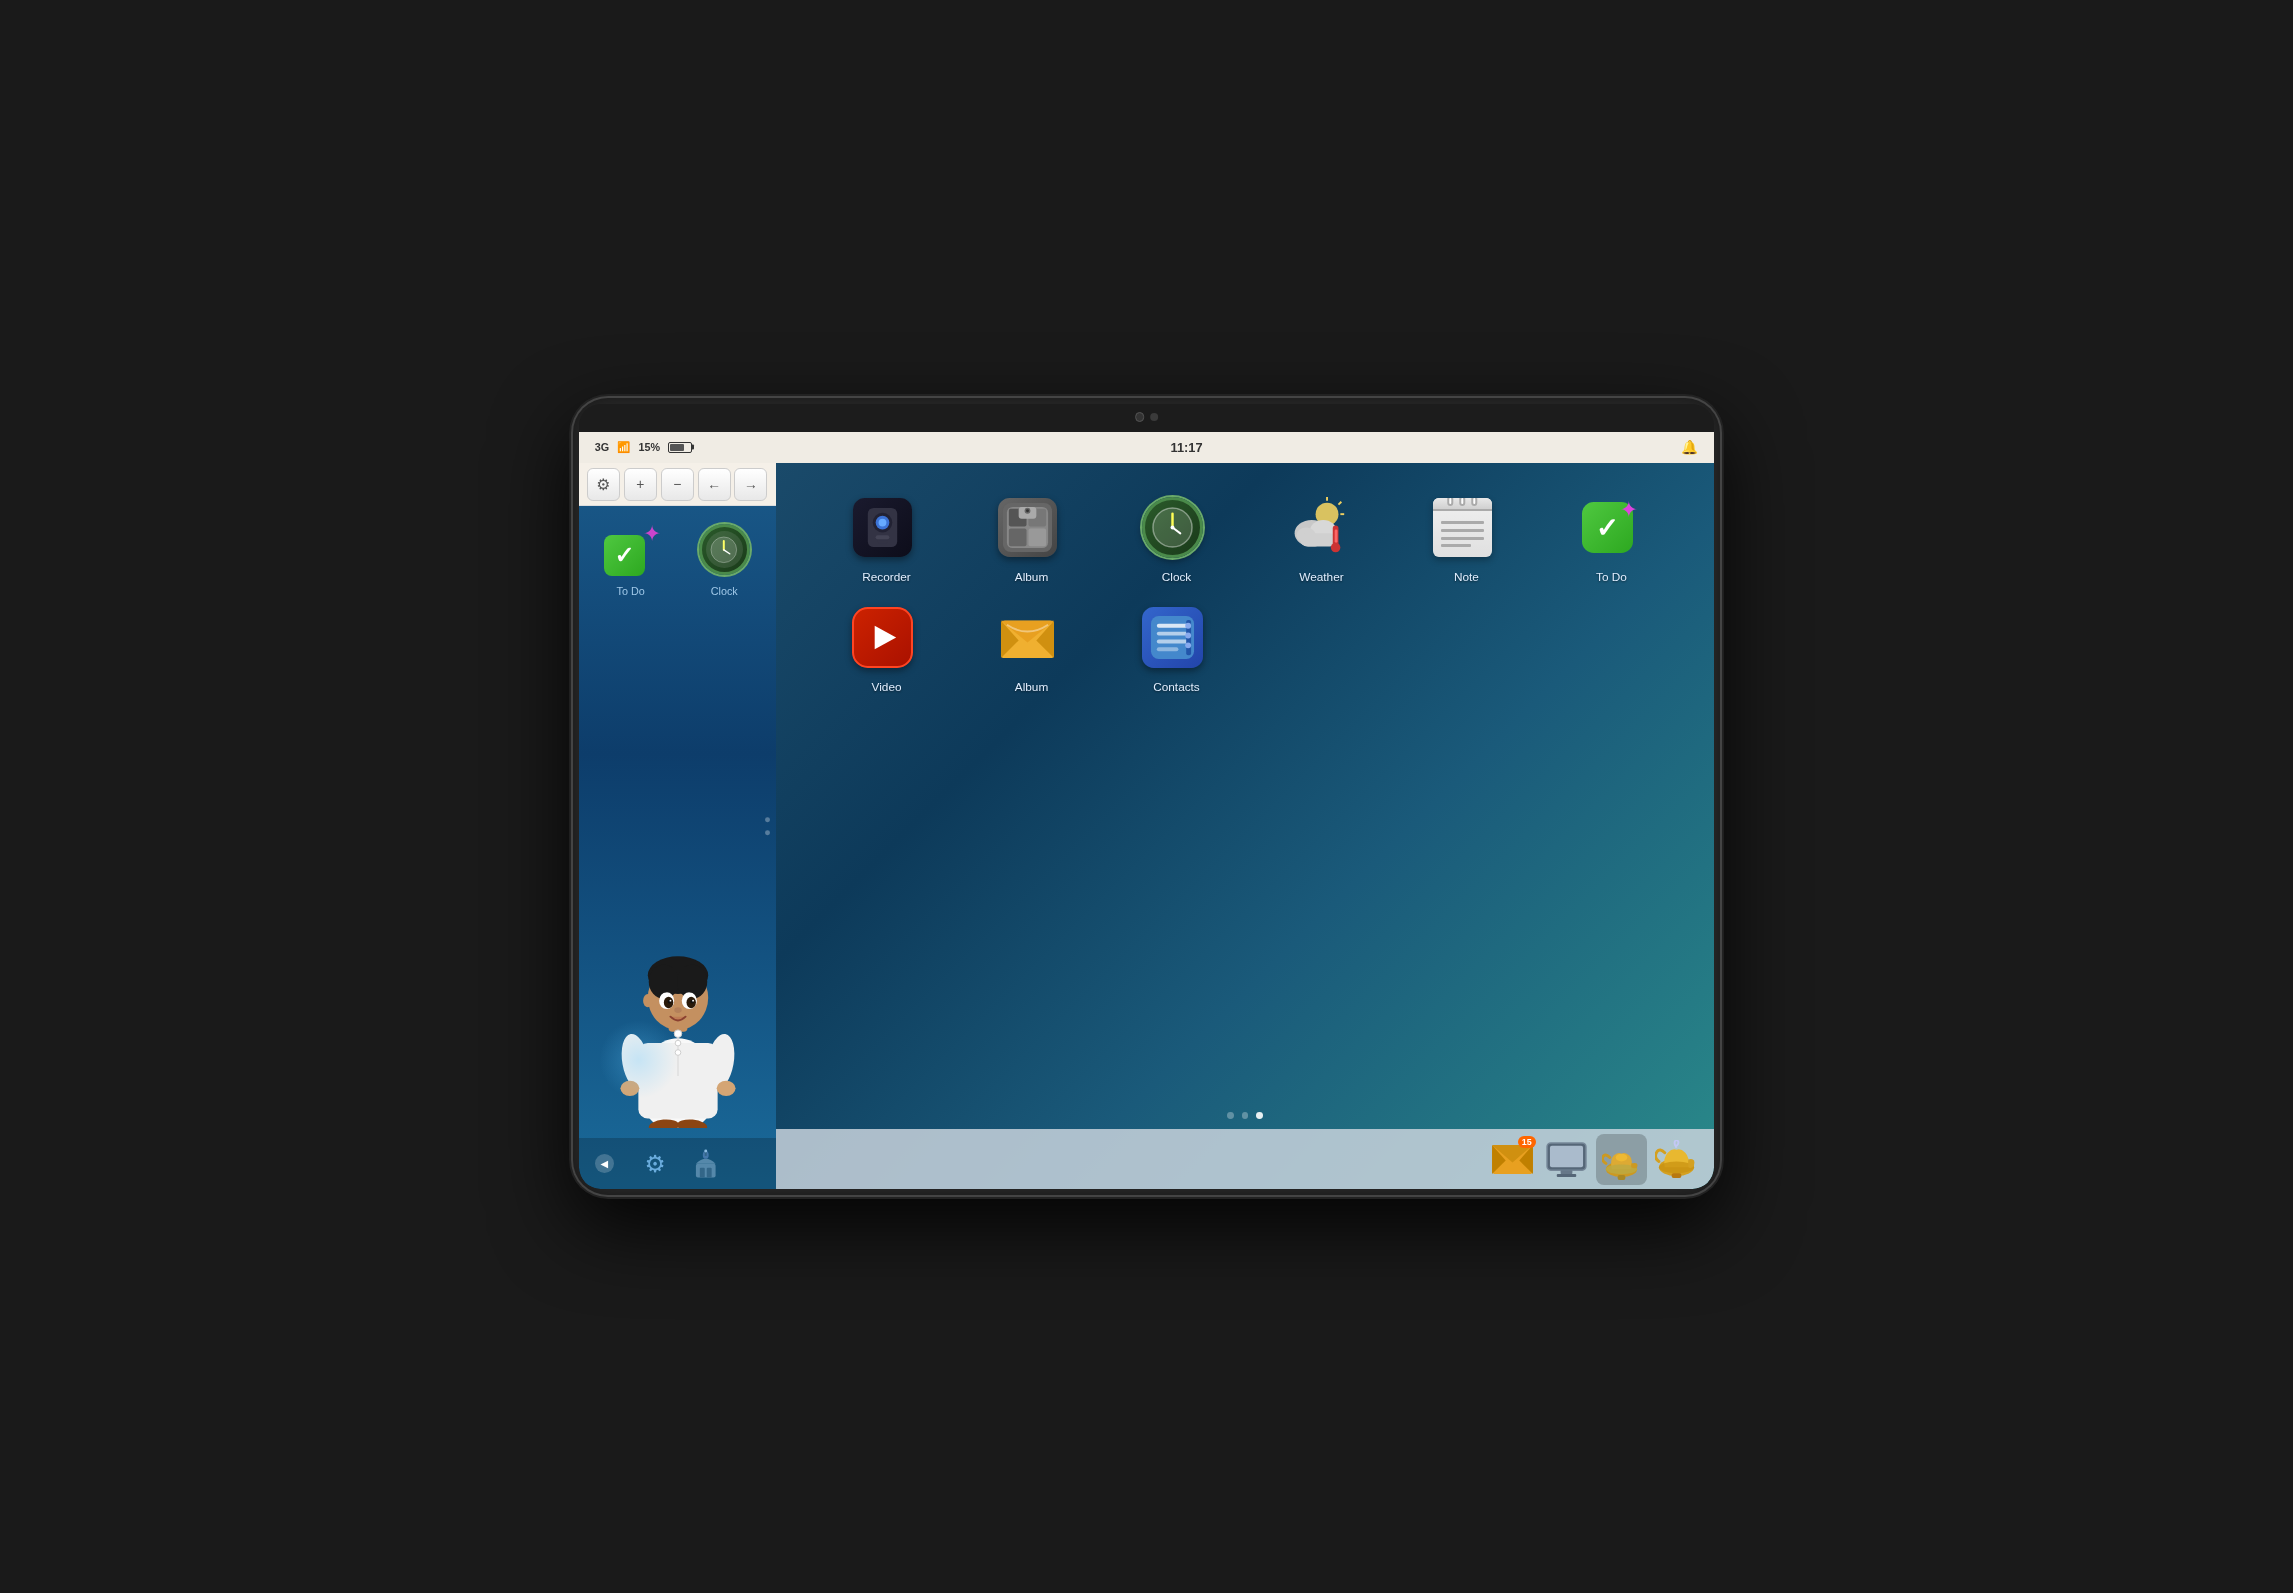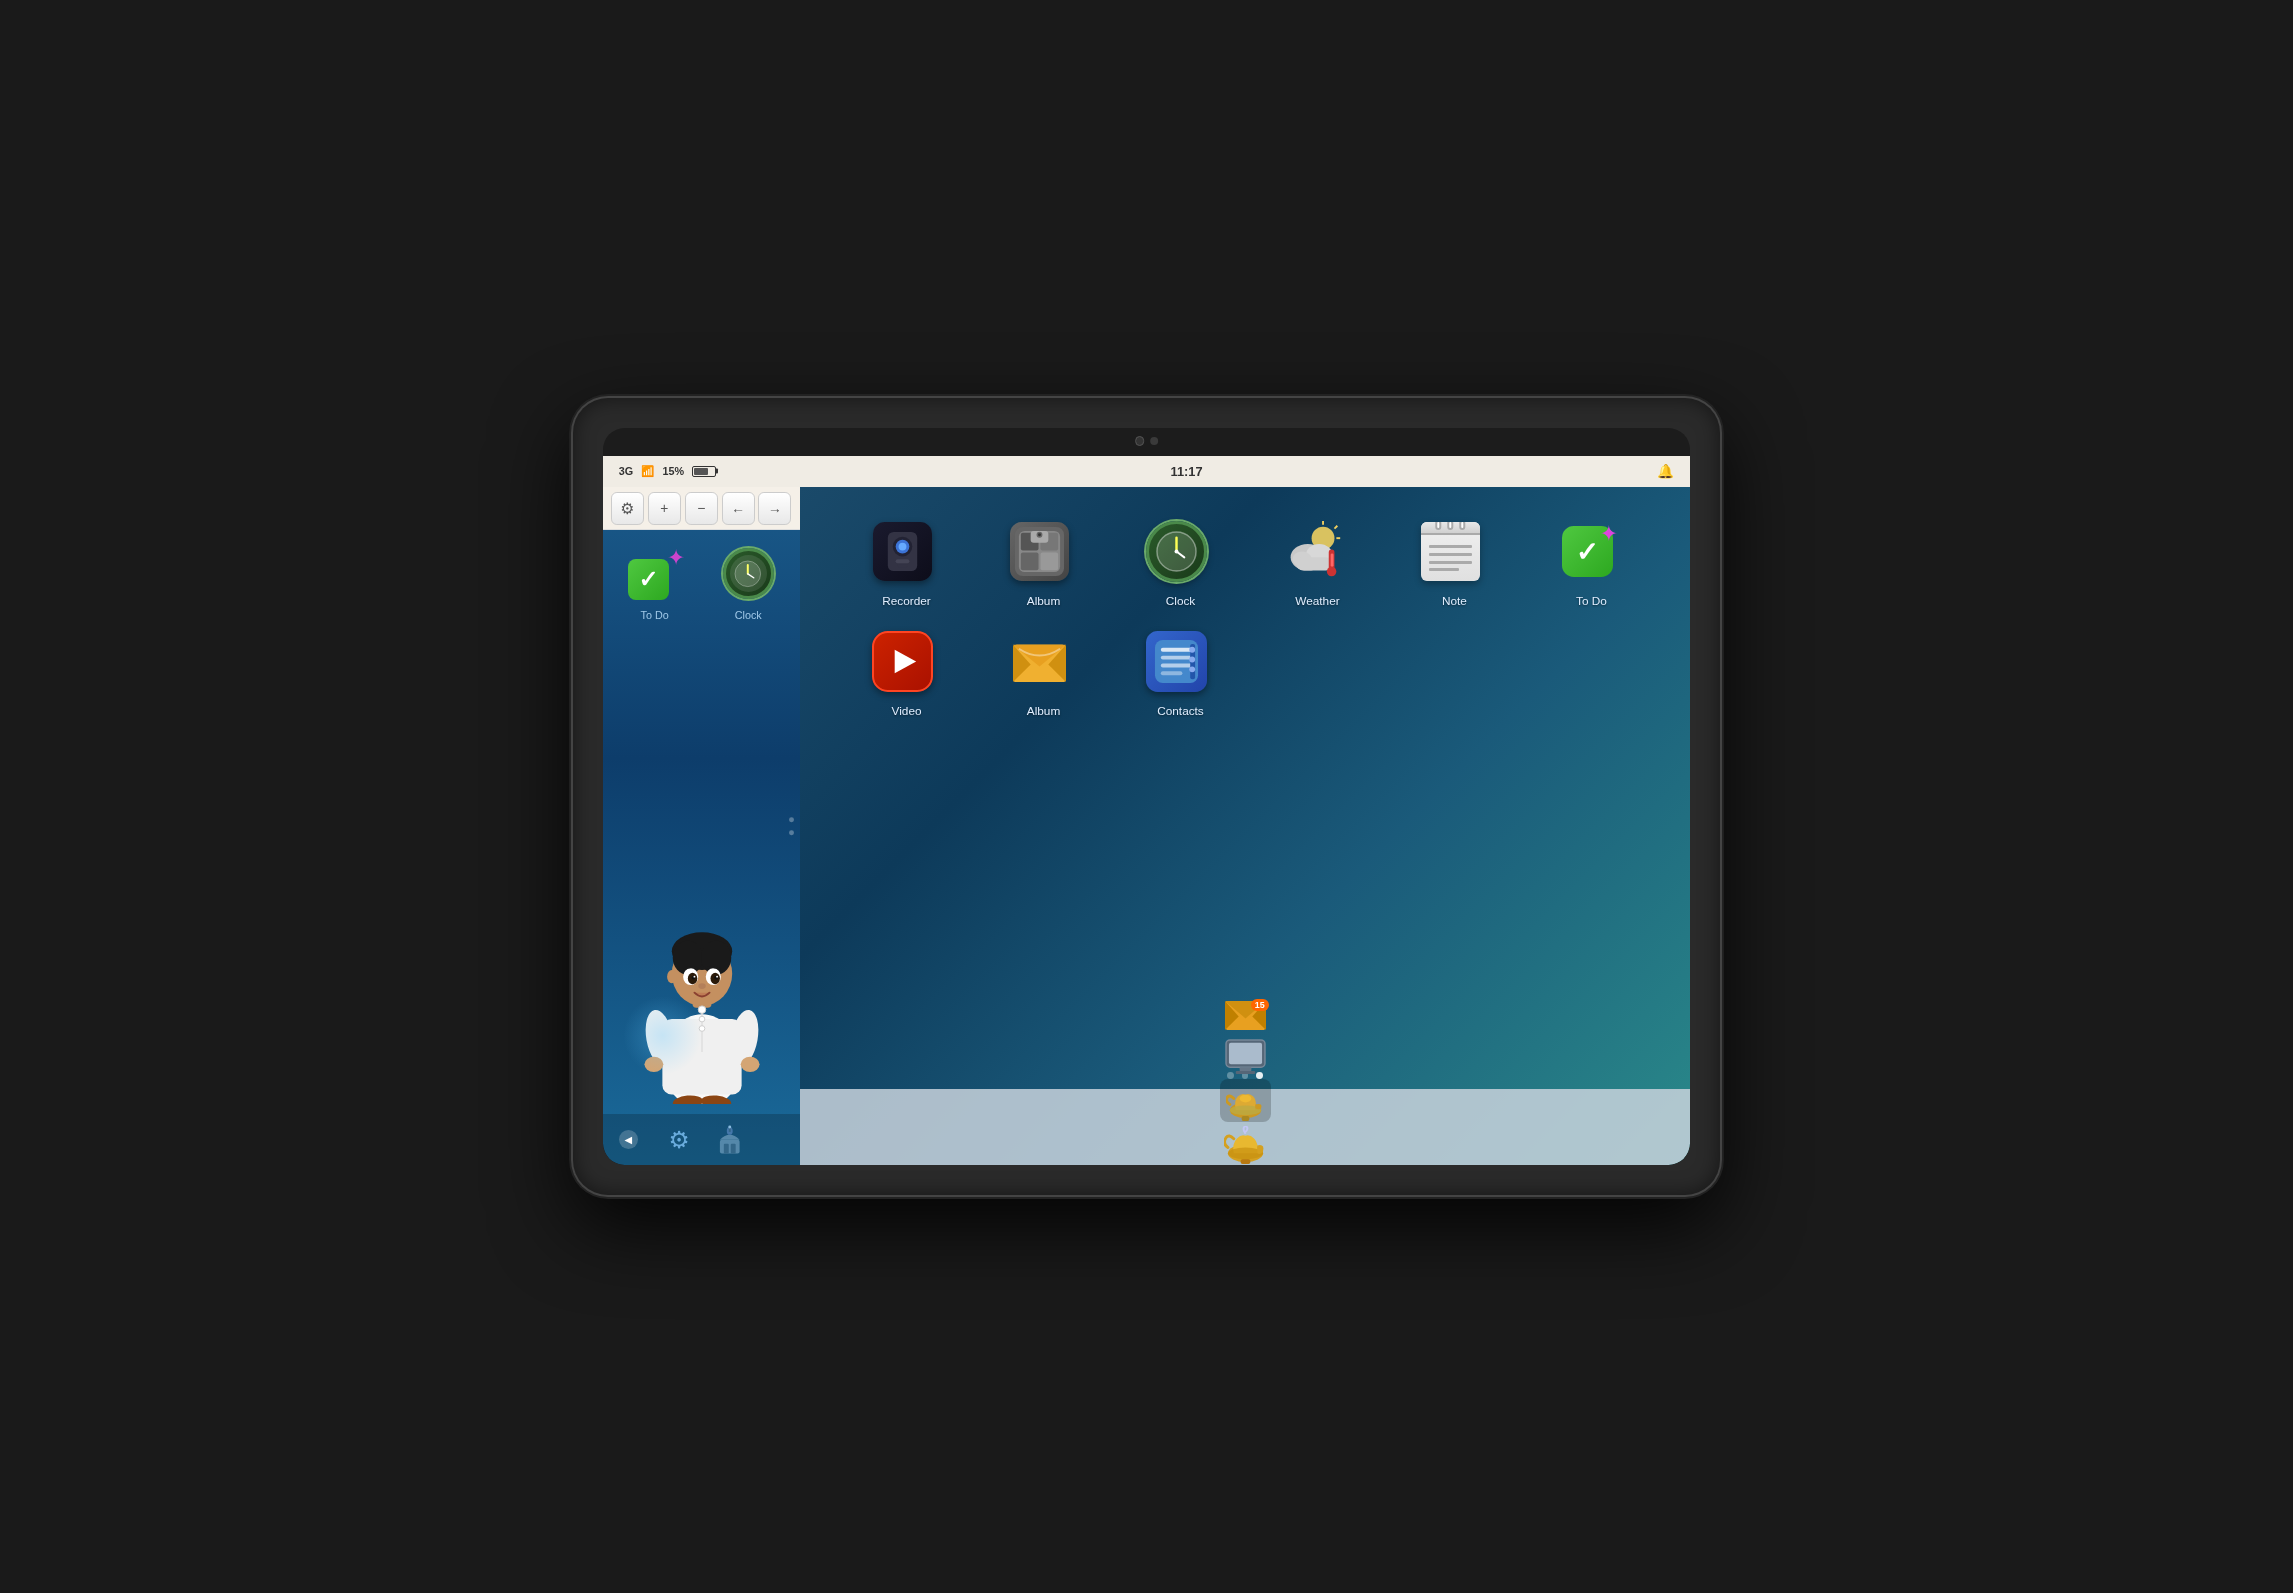--- a/index.html
+++ b/index.html
@@ -11,21 +11,21 @@
       justify-content: center;
       min-height: 100vh;
       font-family: -apple-system, BlinkMacSystemFont, 'Helvetica Neue', Arial, sans-serif;
     }
 
     .tablet-frame {
       width: 1147px;
       height: 797px;
       background: #2a2a2a;
       border-radius: 35px;
-      padding: 30px;
+      padding: 6px;
       box-shadow:
         0 0 0 2px #444,
         0 0 0 3.9px #222,
         0 29.6px 79px rgba(0,0,0,0.9),
         inset 0 0 19.7px rgba(0,0,0,0.5);
       position: relative;
     }
 
     .tablet-inner {
       width: 100%;
@@ -535,27 +535,26 @@
       background: rgba(255,255,255,0.3);
     }
 
     .page-dot.active {
       background: rgba(255,255,255,0.9);
     }
 
     
     .bottom-dock {
       background: rgba(200,210,220,0.85);
-      height: 76px;
+      height: 60px;
       display: flex;
       align-items: center;
       justify-content: flex-end;
       padding: 0 11.8px;
       gap: 3.9px;
-      flex-direction: column;
     }
 
     .dock-item {
       width: 51px;
       height: 51px;
       display: flex;
       align-items: center;
       justify-content: center;
       cursor: pointer;
       position: relative;

